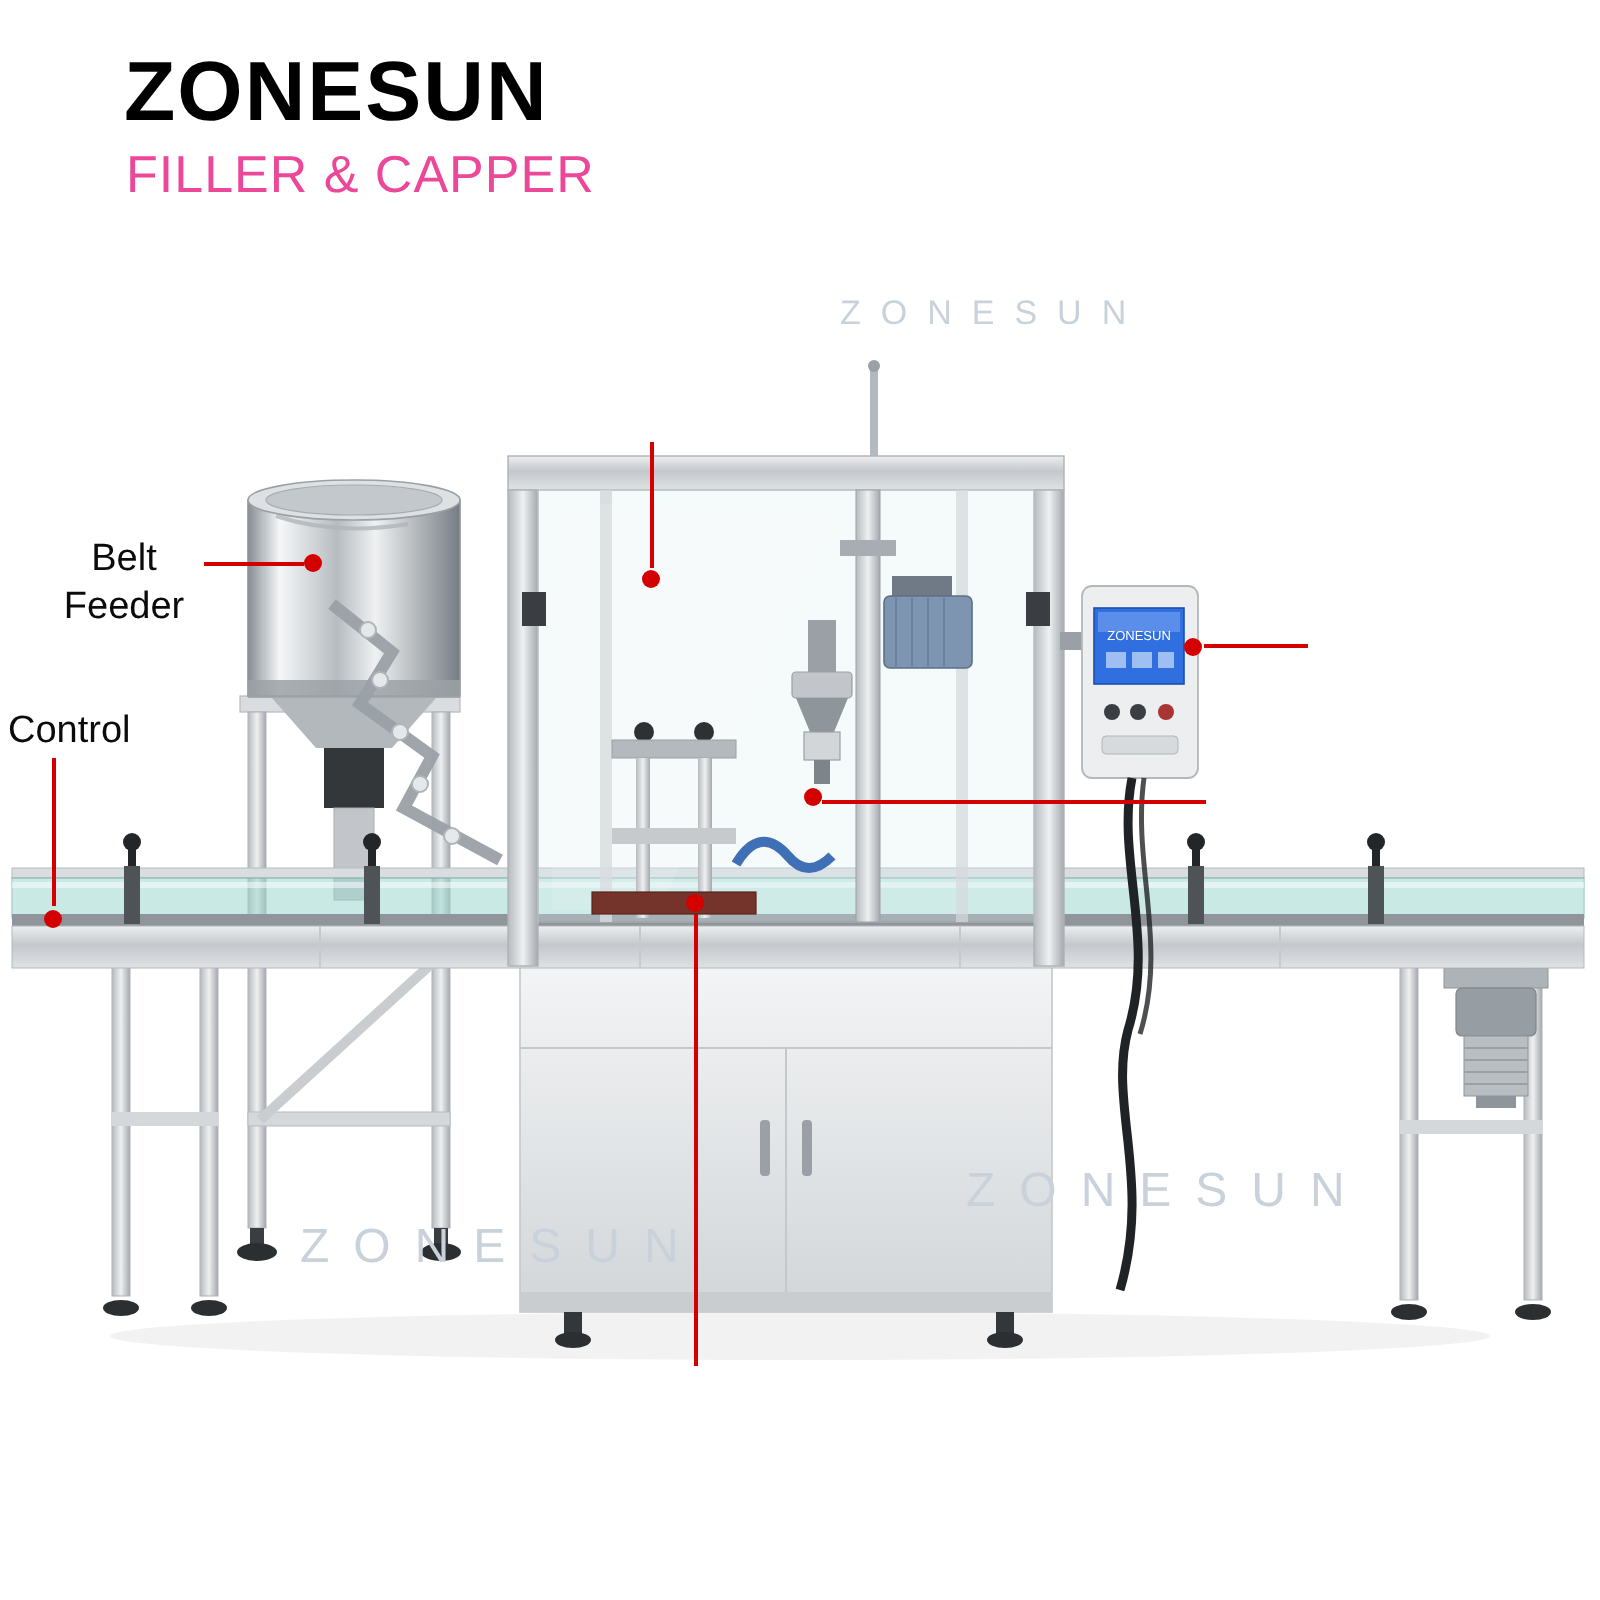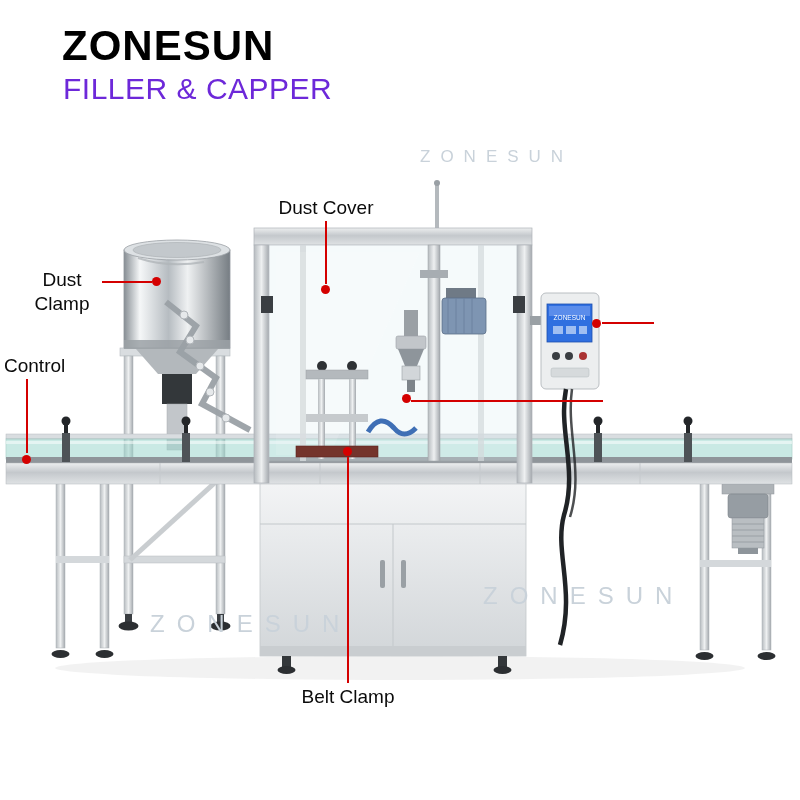--- a/index.html
+++ b/index.html
@@ -1,22 +1,22 @@
 <!DOCTYPE html>
 <html><head>
 <meta charset="utf-8">
 <style>
   html,body{margin:0;padding:0;background:#ffffff;}
   .stage{position:relative;width:800px;height:800px;background:#ffffff;overflow:hidden;
          font-family:"Liberation Sans",sans-serif;}
   .machine-svg{position:absolute;left:0;top:0;z-index:0;}
   .brand{position:absolute;left:62px;top:22px;font-size:42px;font-weight:800;
          letter-spacing:1px;color:#000;z-index:3;}
-  .subtitle{position:absolute;left:63px;top:72px;font-size:30px;font-weight:400;
-         letter-spacing:0.5px;color:#6d28d9;z-index:3;}
+  .subtitle{position:absolute;left:63px;top:72px;font-size:26px;font-weight:400;
+         letter-spacing:0.5px;color:#ec4899;z-index:3;}
   .wm{position:absolute;color:#c9d2da;font-weight:400;z-index:1;white-space:nowrap;}
   .wm-upper{left:420px;top:147px;font-size:17px;letter-spacing:10px;}
   .wm-lr{left:483px;top:582px;font-size:24px;letter-spacing:12px;}
   .wm-ll{left:150px;top:610px;font-size:24px;letter-spacing:12px;}
   .label{position:absolute;font-size:19px;color:#0b0b0b;line-height:1.25;z-index:2;}
   .center{text-align:center;}
   .cline{position:absolute;background:#d40000;z-index:2;}
   .dot{position:absolute;width:9px;height:9px;border-radius:50%;background:#d40000;z-index:2;}
 </style>
 </head>
@@ -222,38 +222,36 @@
     </g>
   </svg>
 
   <div class="brand">ZONESUN</div>
   <div class="subtitle">FILLER &amp; CAPPER</div>
 
   <div class="wm wm-upper">ZONESUN</div>
   <div class="wm wm-lr">ZONESUN</div>
   <div class="wm wm-ll">ZONESUN</div>
 
-  <div class="label center" style="left:268px;top:196px;width:116px">Dust Cover</div>
   <div class="cline" style="left:325px;top:221px;width:2px;height:63px"></div>
   <div class="dot" style="left:321px;top:285px"></div>
 
   <div class="label center" style="left:18px;top:268px;width:88px">
-    <div>Dust</div>
-    <div>Clamp</div>
+    <div>Belt</div>
+    <div>Feeder</div>
   </div>
   <div class="cline" style="left:102px;top:281px;width:50px;height:2px"></div>
   <div class="dot" style="left:152px;top:277px"></div>
 
   <div class="label" style="left:4px;top:354px">Control</div>
   <div class="cline" style="left:26px;top:379px;width:2px;height:74px"></div>
   <div class="dot" style="left:22px;top:455px"></div>
 
   <div class="dot" style="left:592px;top:319px"></div>
   <div class="cline" style="left:602px;top:322px;width:52px;height:2px"></div>
 
   <div class="dot" style="left:402px;top:394px"></div>
   <div class="cline" style="left:411px;top:400px;width:192px;height:2px"></div>
 
   <div class="dot" style="left:343px;top:447px"></div>
   <div class="cline" style="left:347px;top:457px;width:2px;height:226px"></div>
-  <div class="label center" style="left:290px;top:685px;width:116px">Belt Clamp</div>
 
 </div>
 
 </body></html>

